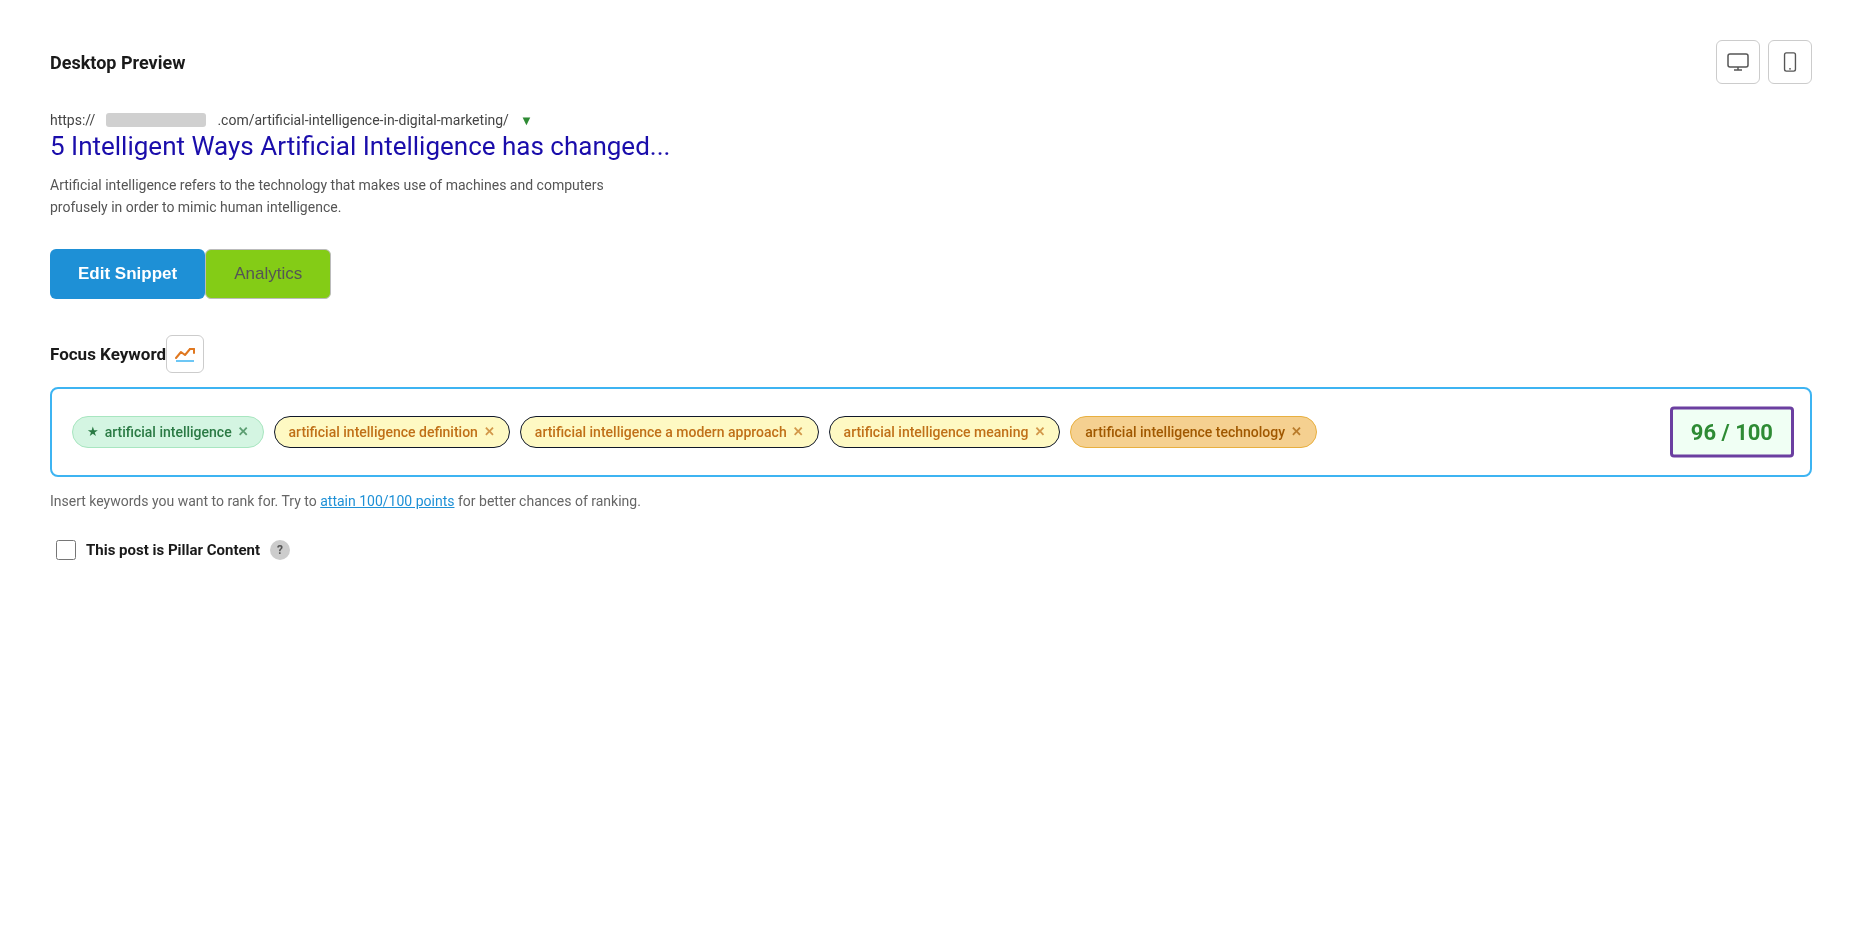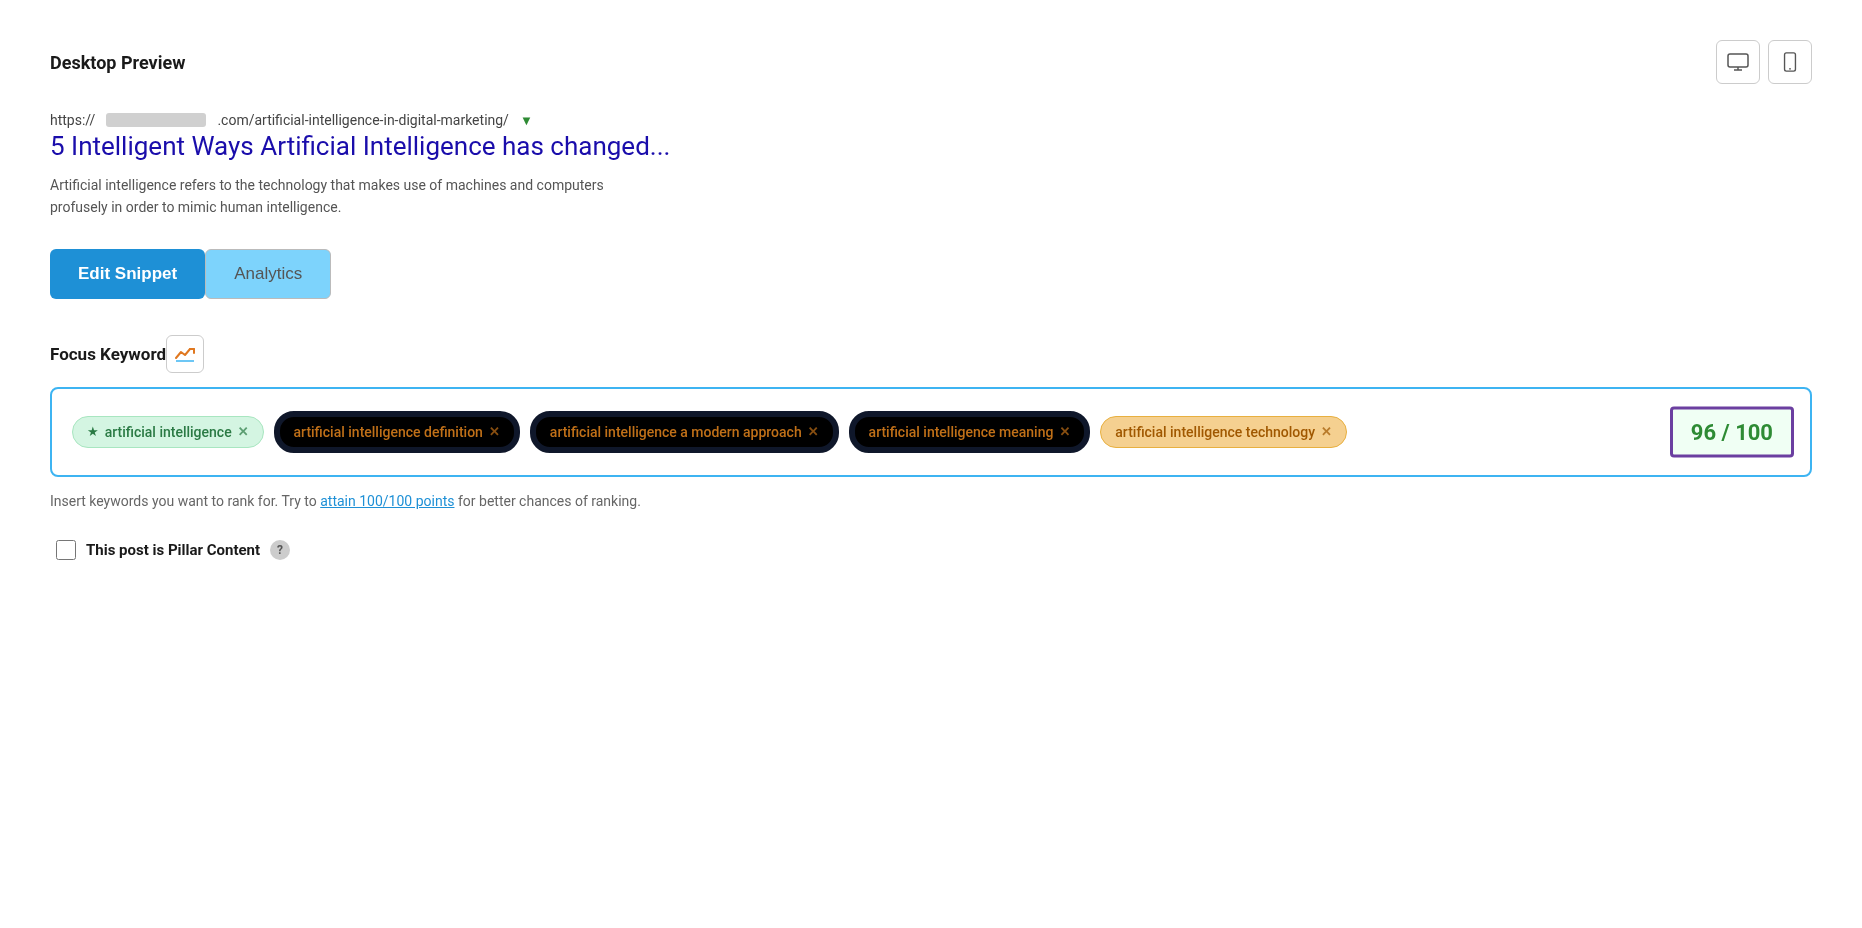--- a/index.html
+++ b/index.html
@@ -94,21 +94,21 @@
       color: #fff;
       border: none;
       border-radius: 6px;
       padding: 14px 28px;
       font-size: 17px;
       font-weight: 600;
       cursor: pointer;
     }
 
     .btn-analytics {
-      background: #7dd3fc;
+      background: #84cc16;
       color: #555;
       border: 1.5px solid #bbb;
       border-radius: 6px;
       padding: 14px 28px;
       font-size: 17px;
       font-weight: 500;
       cursor: pointer;
     }
 
     .focus-keyword-section {
@@ -178,23 +178,23 @@
       font-weight: 500;
     }
 
     .keyword-tag.green {
       background: #d4f5e2;
       color: #2a7a44;
       border: 1px solid #a8e6c0;
     }
 
     .keyword-tag.orange {
-      background: #000000;
+      background: #fef9c3;
       color: #c07018;
-      border: 6px solid #0f172a;
+      border: 1px solid #0f172a;
     }
 
     .keyword-tag.orange-dark {
       background: #f5d090;
       color: #a05800;
       border: 1px solid #e8b040;
     }
 
     .tag-star {
       font-size: 13px;

